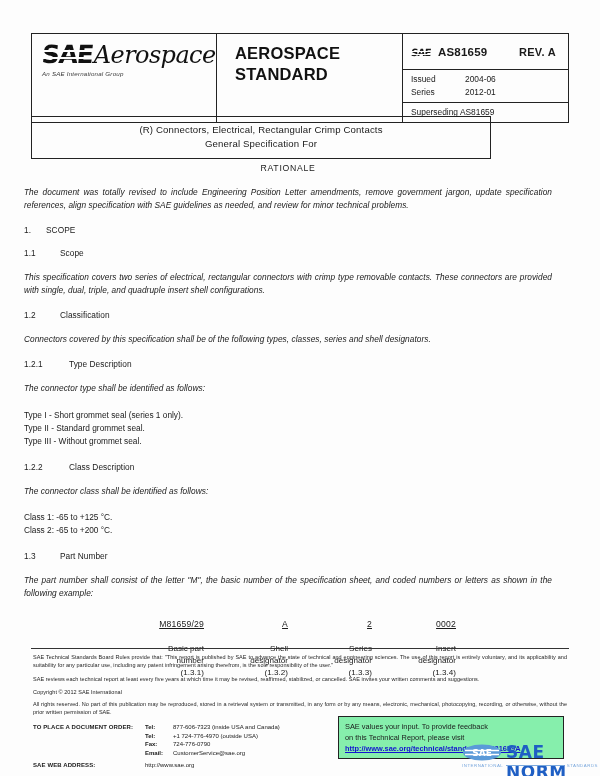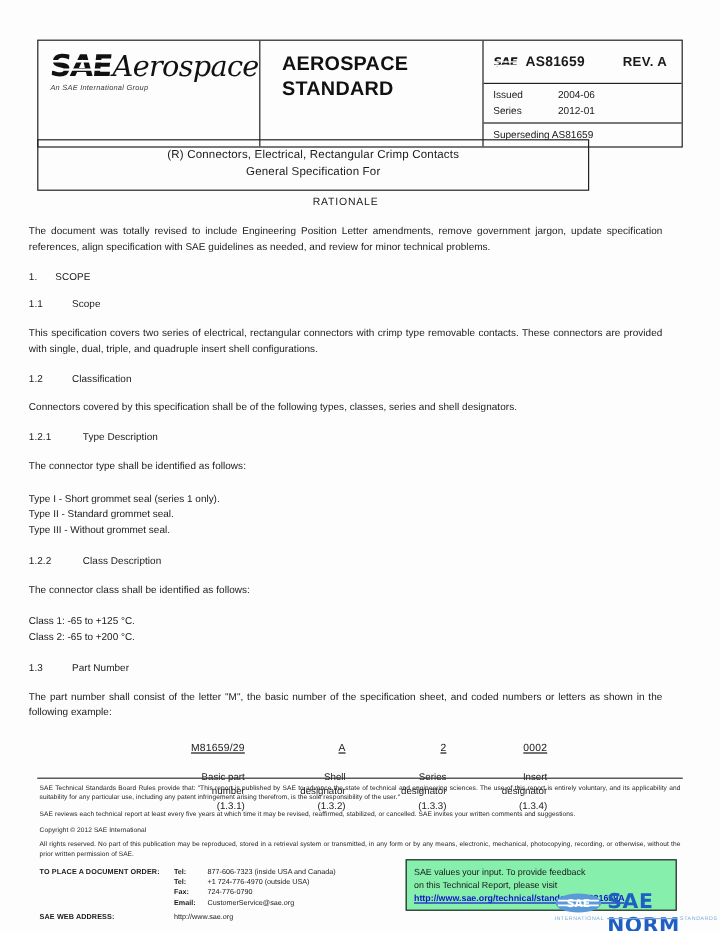--- a/index.html
+++ b/index.html
@@ -173,20 +173,21 @@
     font-size: 8.7px;
     letter-spacing: 0.7px;
     margin-bottom: 13px;
   }
   .para {
     font-size: 8.3px;
     line-height: 1.58;
     text-align: justify;
     margin-bottom: 13px;
     letter-spacing: 0.05px;
+    font-style: italic;
   }
   .para.nojust { text-align: left; }
   .sec {
     font-size: 8.3px;
     margin-bottom: 13px;
     letter-spacing: 0.05px;
   }
   .sec .num { display: inline-block; }
   .sec .num.w1 { width: 22px; }
   .sec .num.w2 { width: 36px; }

